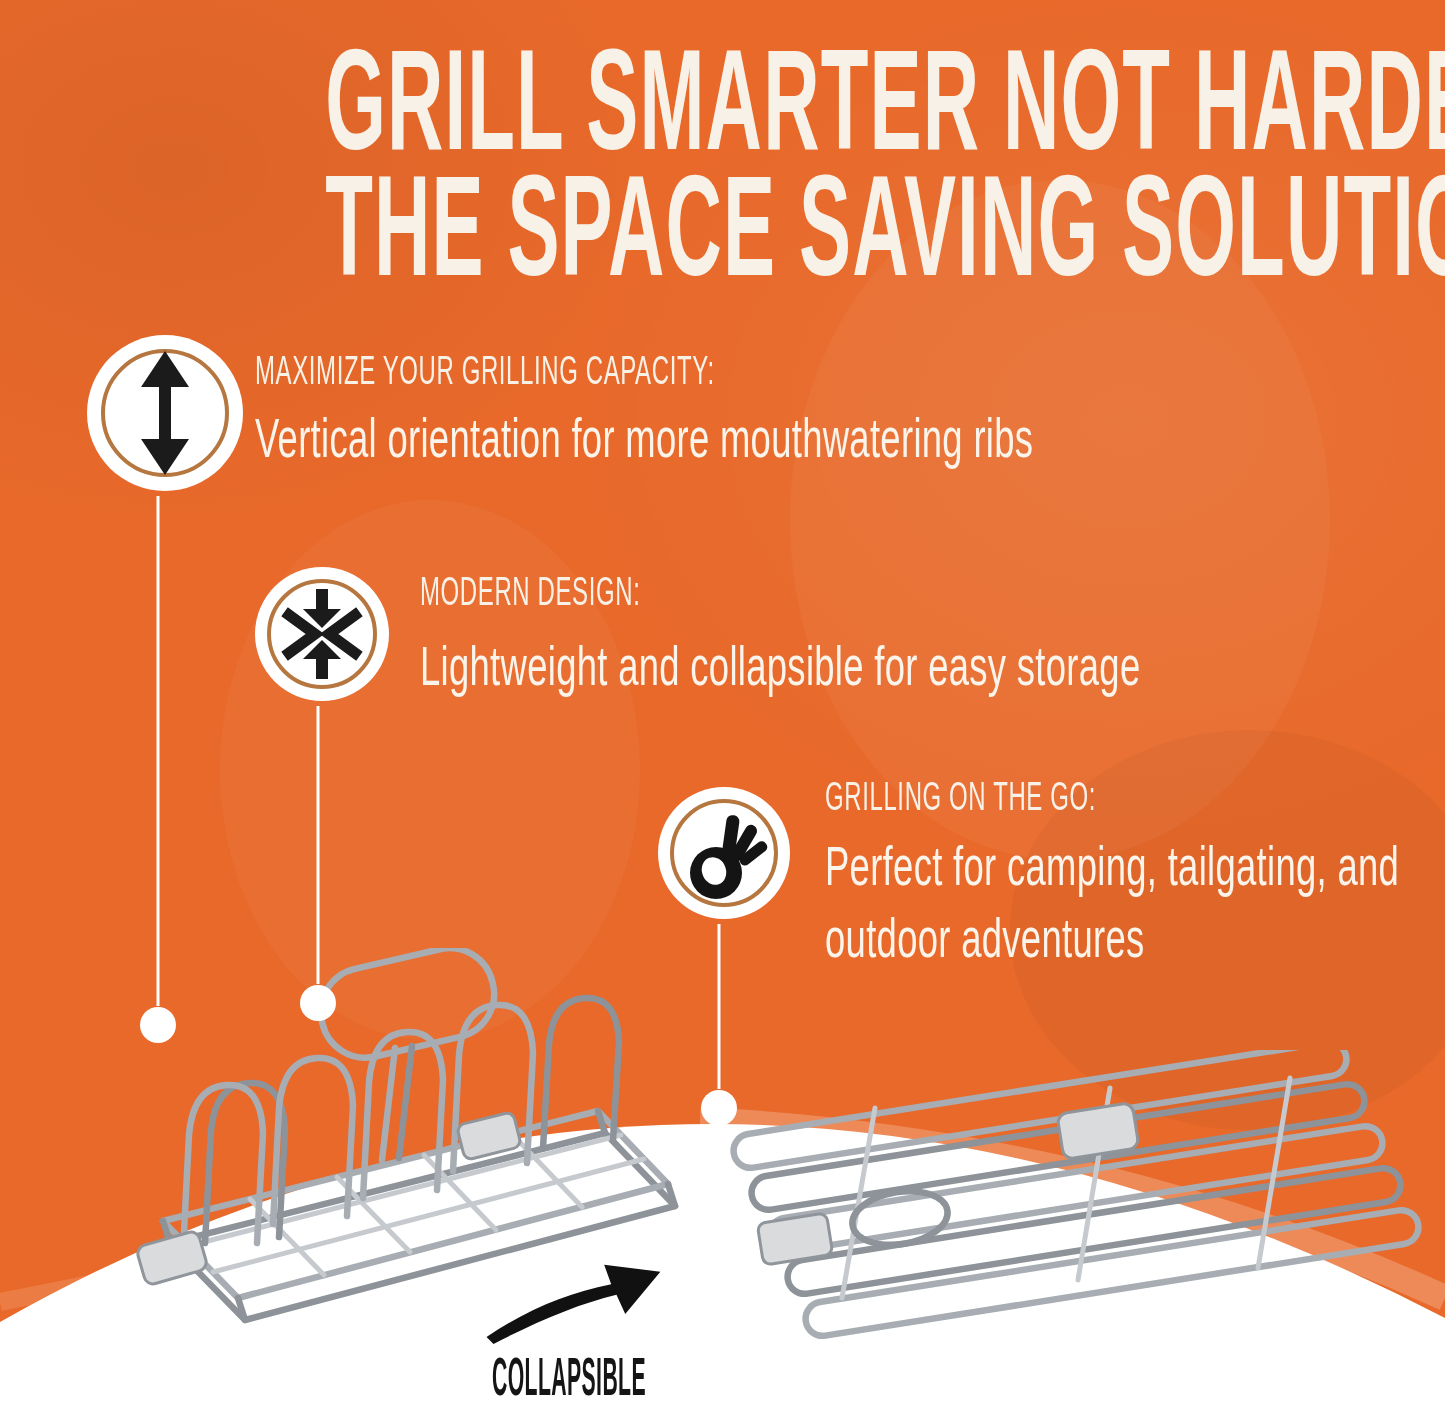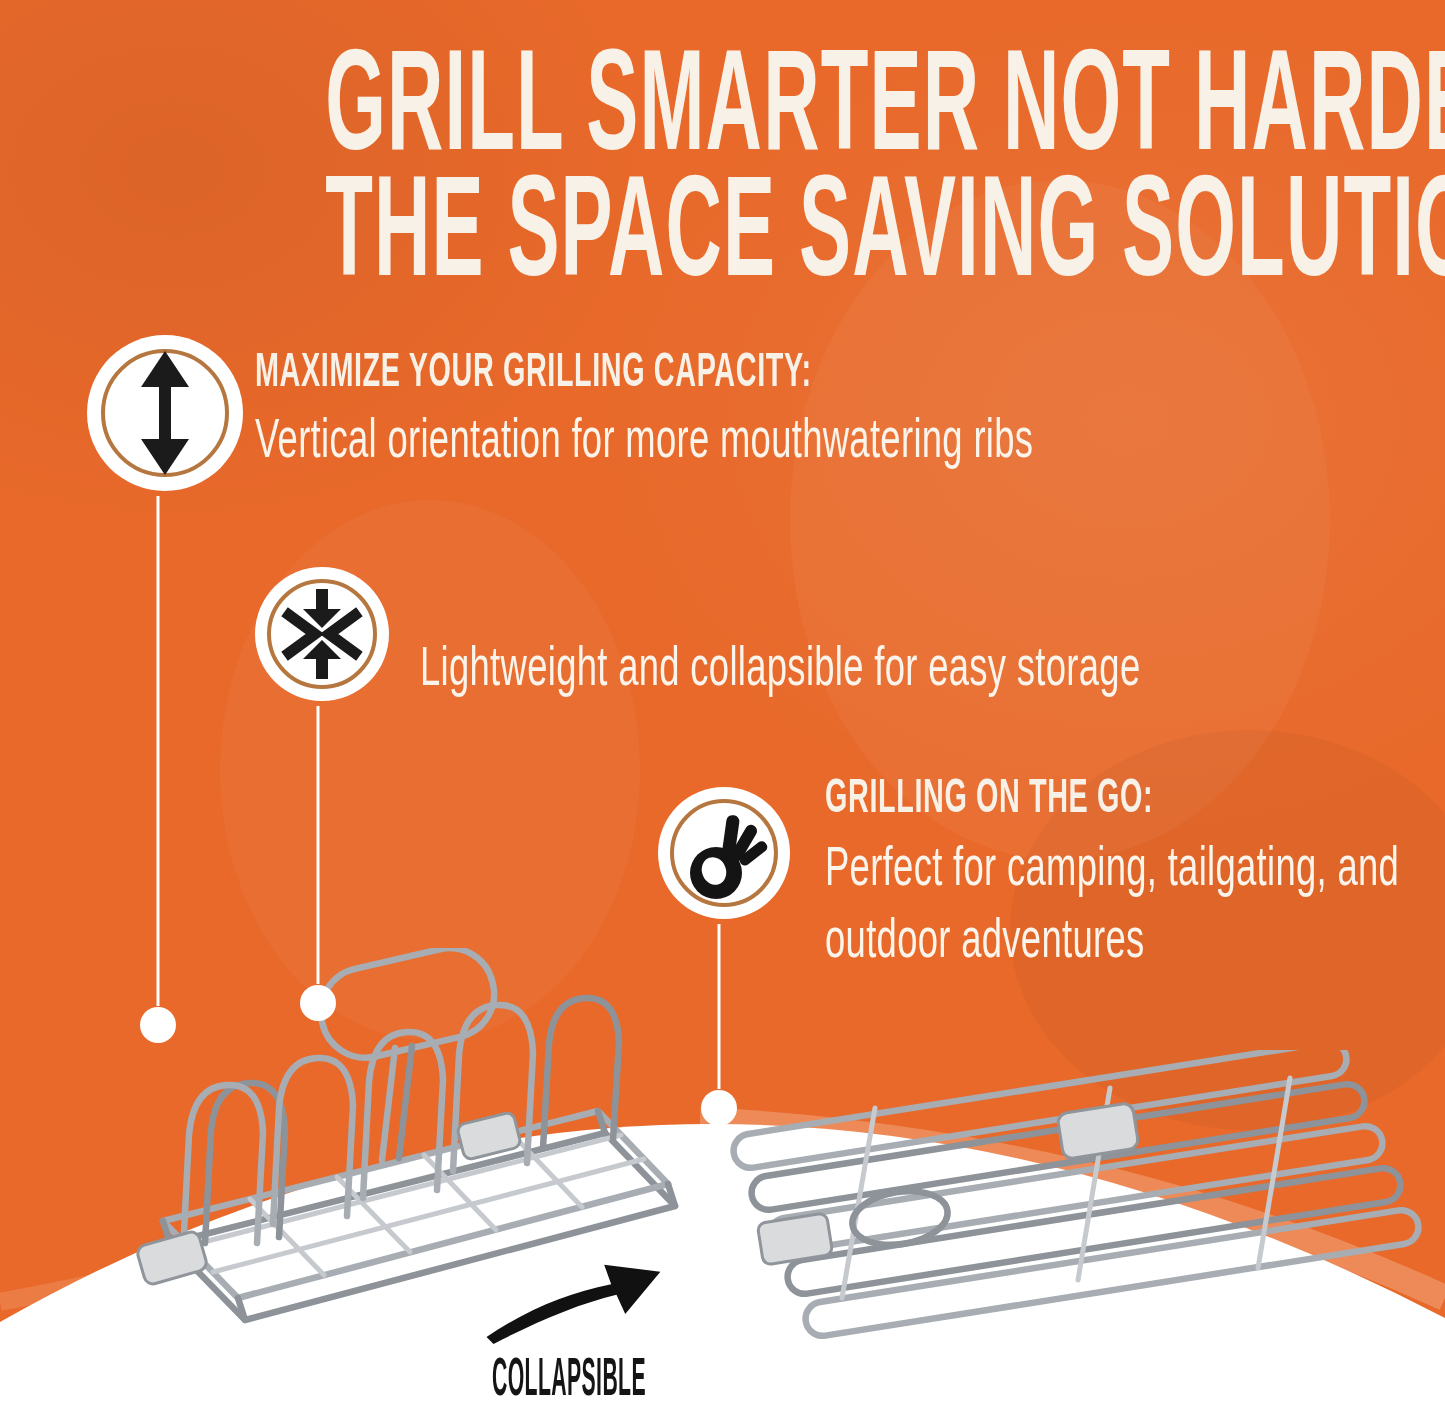--- a/index.html
+++ b/index.html
@@ -21,21 +21,21 @@
     left:0; right:0; top:30px;
     text-align:center;
     color:#F8F1E7;
     font-weight:700;
     font-size:142px; line-height:112px;
     letter-spacing:2px;
   }
   .title-line { display:block; transform:scaleX(.55); transform-origin:center top; white-space:nowrap; padding-top:14px; }
 
   .feat-heading {
-    color:#F8F1E7; font-weight:700; font-size:48px; line-height:56px; white-space:nowrap;
+    color:#F8F1E7; font-weight:400; font-size:40px; line-height:56px; white-space:nowrap;
   }
   .feat-heading > span { display:inline-block; transform:scaleX(.60); transform-origin:left top; letter-spacing:1px; }
   .feat-body {
     color:#FAF4EB; font-weight:400; font-size:56px; line-height:72px;
   }
   .feat-body > span { display:inline-block; transform:scaleX(.65); transform-origin:left top; letter-spacing:.5px; }
   .nowrap > span { white-space:nowrap; }
 
   .caption {
     color:#151515; font-weight:700; font-size:53px; line-height:53px; white-space:nowrap;
@@ -146,20 +146,23 @@
     <circle cx="69" cy="69" r="67" fill="#FFFFFF"></circle>
     <circle cx="69" cy="69" r="53" fill="none" stroke="#B5773F" stroke-width="4"></circle>
     <rect x="63" y="24" width="12" height="22" fill="#1B1B1B"></rect>
     <polygon points="50,44 88,44 69,63" fill="#1B1B1B"></polygon>
     <rect x="63" y="92" width="12" height="22" fill="#1B1B1B"></rect>
     <polygon points="50,94 88,94 69,75" fill="#1B1B1B"></polygon>
     <path d="M36,50 L62,69 L36,88" fill="none" stroke="#1B1B1B" stroke-width="11" stroke-linecap="square"></path>
     <path d="M102,50 L76,69 L102,88" fill="none" stroke="#1B1B1B" stroke-width="11" stroke-linecap="square"></path>
   </svg>
 
+  <div class="abs feat-heading" style="left:420px;top:563px">
+    <span>MODERN DESIGN:</span>
+  </div>
   <div class="abs feat-body nowrap" style="left:420px;top:630px">
     <span>Lightweight and collapsible for easy storage</span>
   </div>
 
   <svg class="abs" style="left:656px;top:785px" width="136" height="136" viewBox="0 0 136 136">
     <circle cx="68" cy="68" r="66" fill="#FFFFFF"></circle>
     <circle cx="68" cy="68" r="52" fill="none" stroke="#B5773F" stroke-width="4"></circle>
     <circle cx="60" cy="88" r="26" fill="#141414"></circle>
     <ellipse cx="58" cy="86" rx="12" ry="14" fill="#FFFFFF" transform="rotate(-20 58 86)"></ellipse>
     <rect x="68" y="30" width="13" height="46" rx="6" fill="#141414" transform="rotate(8 74 53)"></rect>

